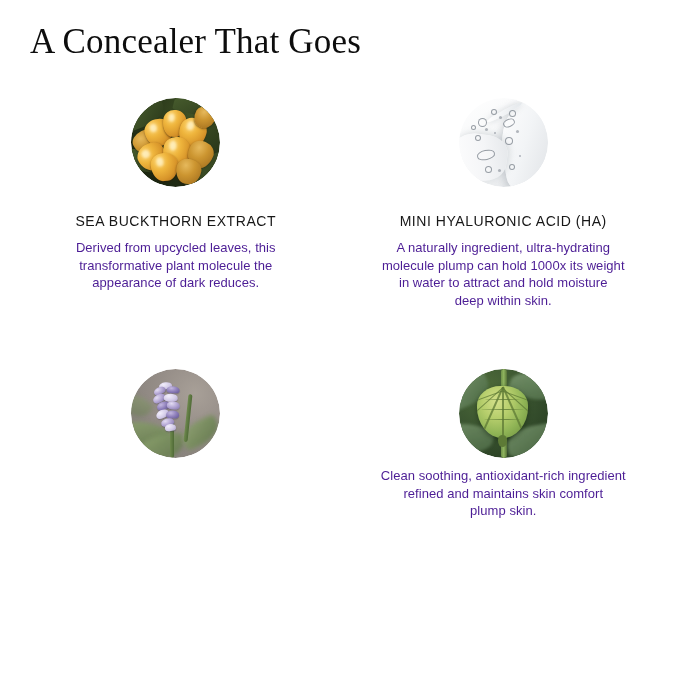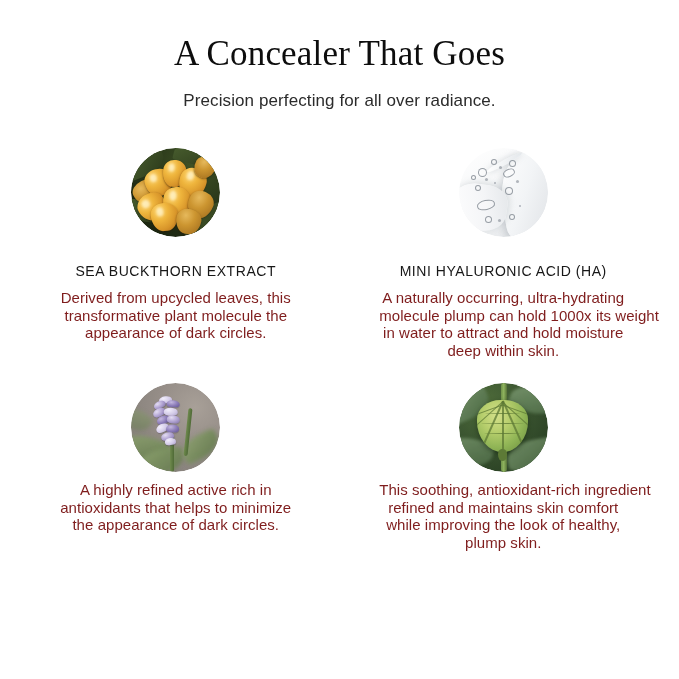--- a/index.html
+++ b/index.html
@@ -18,22 +18,22 @@
   .page {
     position: relative;
     width: 679px;
     height: 679px;
     background: #ffffff;
     box-sizing: border-box;
   }
 
   
   .header {
-    padding-top: 34px;
-    text-align: center;
+    padding-top: 22px;
+    text-align: left;
   }
   .headline {
     font-family: "Liberation Serif", "DejaVu Serif", serif;
     font-weight: 400;
     font-size: 35px;
     line-height: 40px;
     letter-spacing: 0.2px;
     color: #0d0d0d;
     margin: 0;
     padding: 0 30px;
@@ -52,21 +52,21 @@
     letter-spacing: 0.1px;
   }
 
   
   .grid {
     position: relative;
     margin-top: 36px;
     display: grid;
     grid-template-columns: 1fr 1fr;
     grid-template-rows: auto auto;
-    row-gap: 24px;
+    row-gap: 60px;
     padding: 0 12px;
     box-sizing: border-box;
   }
   .card {
     display: flex;
     flex-direction: column;
     align-items: center;
     text-align: center;
   }
   .thumb-wrap {
@@ -87,23 +87,23 @@
     margin-top: 26px;
     font-size: 14px;
     font-weight: 400;
     letter-spacing: 0.55px;
     color: #171717;
     line-height: 17px;
     text-transform: uppercase;
   }
   .card-body {
     margin-top: 9px;
-    font-size: 15px;
+    font-size: 13px;
     line-height: 17.5px;
-    color: #7f1d1d;
+    color: #4c1d95;
     max-width: 248px;
     letter-spacing: 0.05px;
   }
   .card-body .bline {
     display: block;
     white-space: nowrap;
   }
 
   
 
@@ -282,21 +282,20 @@
 </style>
 </head>
 <body>
 
 <div class="page">
 
   <div class="header">
     <h1 class="headline">
       <span class="line">A Concealer That Goes</span>
     </h1>
-    <p class="subhead">Precision perfecting for all over radiance.</p>
   </div>
 
   <div class="grid">
 
     <div class="card">
       <div class="thumb-wrap">
         <div class="thumb">
           <div class="sb-bg"></div>
           <div class="sb-leaf" style="left:-6%;top:4%;width:44%;height:26%;transform:rotate(-22deg);"></div>
           <div class="sb-leaf" style="left:48%;top:-4%;width:52%;height:24%;transform:rotate(14deg);"></div>
@@ -311,21 +310,21 @@
           <div class="berry dim" style="left:64%;top:48%;width:28%;height:30%;transform:rotate(22deg);"></div>
           <div class="berry shine" style="left:22%;top:62%;width:30%;height:32%;transform:rotate(-6deg);"></div>
           <div class="berry dim" style="left:50%;top:68%;width:28%;height:28%;transform:rotate(12deg);"></div>
           <div class="berry dim" style="left:70%;top:10%;width:24%;height:24%;transform:rotate(30deg);"></div>
         </div>
       </div>
       <div class="card-title">SEA BUCKTHORN EXTRACT</div>
       <div class="card-body">
         <span class="bline">Derived from upcycled leaves, this</span>
         <span class="bline">transformative plant molecule the</span>
-        <span class="bline">appearance of dark circles.</span>
+        <span class="bline">appearance of dark reduces.</span>
       </div>
     </div>
 
     <div class="card">
       <div class="thumb-wrap">
         <div class="thumb">
           <div class="ha-bg"></div>
           <div class="ha-fold"></div>
           <div class="ha-fold2"></div>
           <div class="ha-swoop" style="left:30%;top:14%;width:44%;height:6%;border-radius:50%;transform:rotate(-28deg);"></div>
@@ -342,21 +341,21 @@
           <div class="bub filled" style="left:64%;top:36%;width:3px;height:3px;"></div>
           <div class="bub" style="left:30%;top:76%;width:5px;height:5px;"></div>
           <div class="bub filled" style="left:44%;top:80%;width:3px;height:3px;"></div>
           <div class="bub" style="left:56%;top:74%;width:4px;height:4px;"></div>
           <div class="bub filled" style="left:68%;top:64%;width:2px;height:2px;"></div>
           <div class="bub" style="left:14%;top:30%;width:3px;height:3px;"></div>
         </div>
       </div>
       <div class="card-title">MINI HYALURONIC ACID (HA)</div>
       <div class="card-body">
-        <span class="bline">A naturally occurring, ultra-hydrating</span>
+        <span class="bline">A naturally ingredient, ultra-hydrating</span>
         <span class="bline">molecule plump can hold 1000x its weight</span>
         <span class="bline">in water to attract and hold moisture</span>
         <span class="bline">deep within skin.</span>
       </div>
     </div>
 
     <div class="card">
       <div class="thumb-wrap">
         <div class="thumb">
           <div class="lc-bg"></div>
@@ -374,25 +373,20 @@
             <div class="floret pale" style="left:38%;top:24%;width:46%;height:16%;transform:rotate(10deg);"></div>
             <div class="floret deep" style="left:10%;top:38%;width:44%;height:16%;transform:rotate(-12deg);"></div>
             <div class="floret" style="left:44%;top:40%;width:44%;height:16%;transform:rotate(14deg);"></div>
             <div class="floret pale" style="left:4%;top:54%;width:42%;height:16%;transform:rotate(-18deg);"></div>
             <div class="floret deep" style="left:36%;top:58%;width:42%;height:16%;transform:rotate(8deg);"></div>
             <div class="floret" style="left:16%;top:72%;width:44%;height:16%;transform:rotate(-6deg);"></div>
             <div class="floret pale" style="left:26%;top:84%;width:38%;height:14%;"></div>
           </div>
         </div>
       </div>
-      <div class="card-body">
-        <span class="bline">A highly refined active rich in</span>
-        <span class="bline">antioxidants that helps to minimize</span>
-        <span class="bline">the appearance of dark circles.</span>
-      </div>
     </div>
 
     <div class="card">
       <div class="thumb-wrap">
         <div class="thumb">
           <div class="gb-bg"></div>
           <div class="gb-blurleaf" style="left:-16%;top:10%;width:50%;height:30%;transform:rotate(-24deg);"></div>
           <div class="gb-blurleaf" style="left:58%;top:6%;width:52%;height:28%;transform:rotate(20deg);"></div>
           <div class="gb-blurleaf" style="left:-20%;top:62%;width:58%;height:32%;transform:rotate(12deg);opacity:.8;"></div>
           <div class="gb-blurleaf" style="left:54%;top:64%;width:58%;height:32%;transform:rotate(-10deg);opacity:.8;"></div>
@@ -406,21 +400,20 @@
             <div class="vein" style="left:50%;top:9%;width:1px;height:74%;transform:rotate(70deg);"></div>
             <div class="vein" style="left:50%;top:9%;width:1px;height:74%;transform:rotate(-70deg);"></div>
             <div class="vein" style="left:8%;top:44%;width:84%;height:1px;transform:none;border-radius:50%;"></div>
             <div class="vein" style="left:14%;top:64%;width:72%;height:1px;transform:none;border-radius:50%;"></div>
             <div class="vein" style="left:16%;top:26%;width:68%;height:1px;transform:none;border-radius:50%;"></div>
           </div>
           <div class="gb-tip"></div>
         </div>
       </div>
       <div class="card-body">
-        <span class="bline">This soothing, antioxidant-rich ingredient</span>
+        <span class="bline">Clean soothing, antioxidant-rich ingredient</span>
         <span class="bline">refined and maintains skin comfort</span>
-        <span class="bline">while improving the look of healthy,</span>
         <span class="bline">plump skin.</span>
       </div>
     </div>
 
   </div>
 </div>
 
 </body></html>

